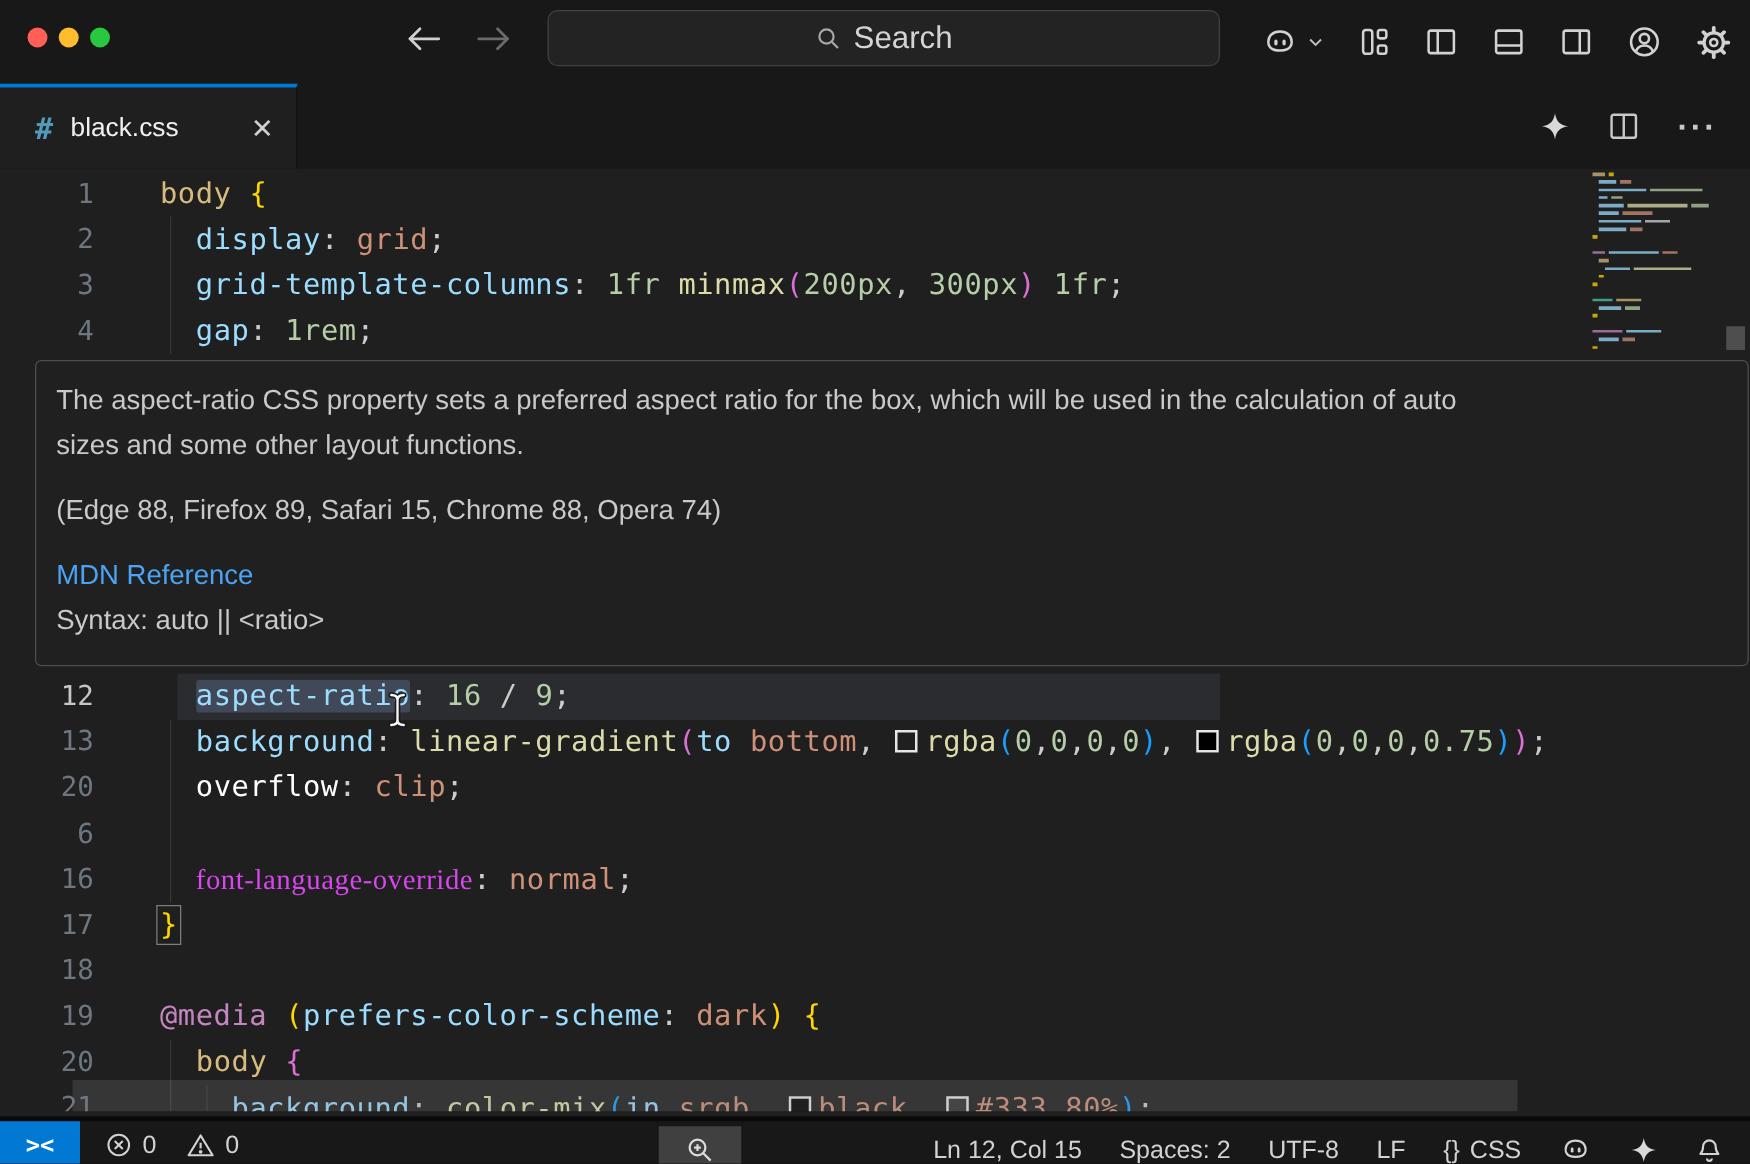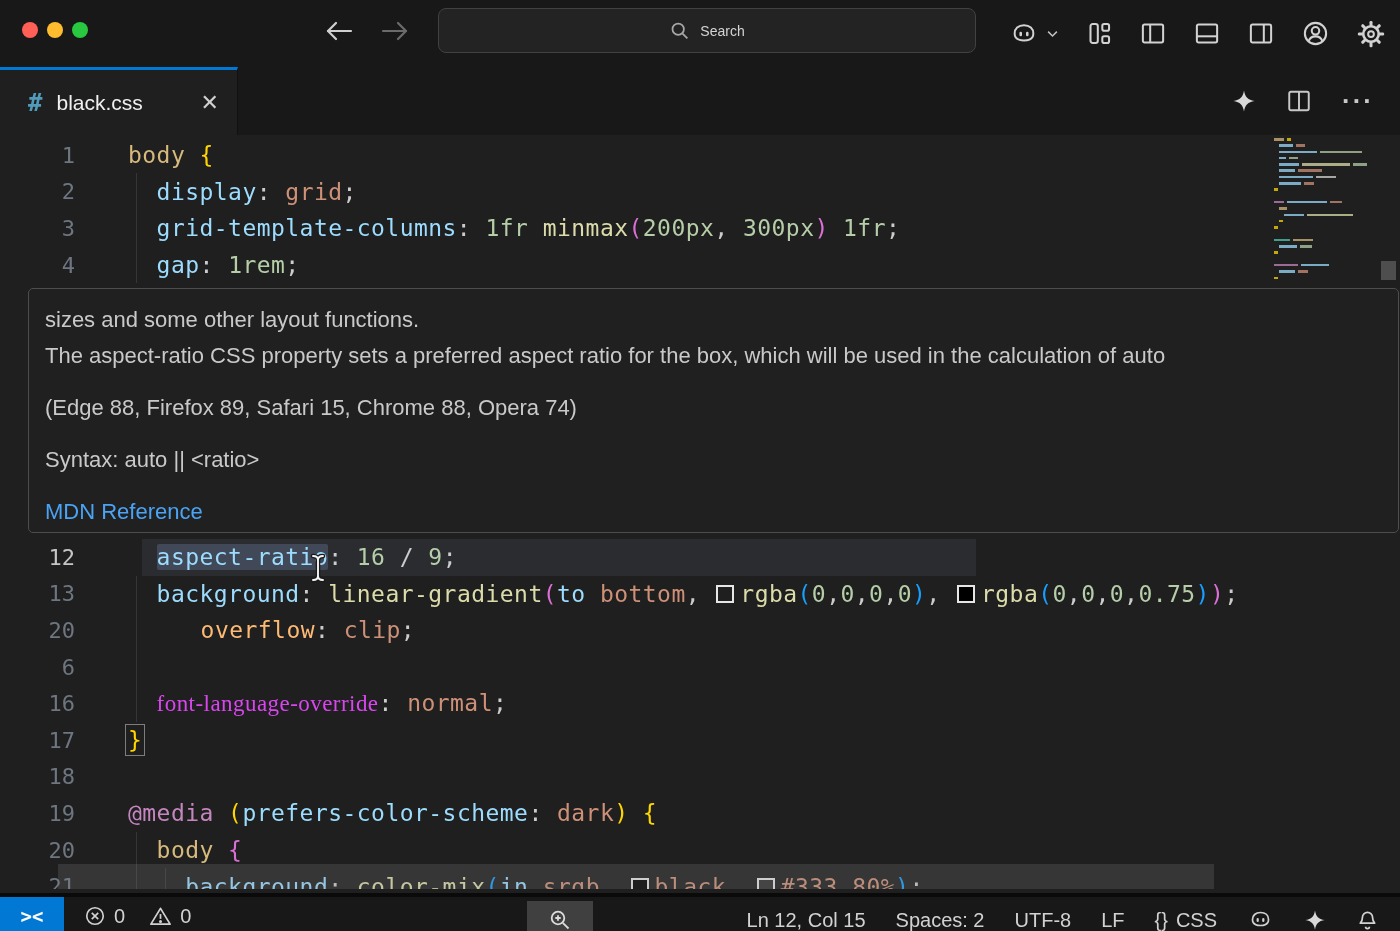--- a/index.html
+++ b/index.html
@@ -7,21 +7,21 @@
        font-family:"Liberation Sans",sans-serif;color:#d4d4d4;}
   
   .titlebar{position:absolute;left:0;top:0;width:1400px;height:67px;background:#181818;}
   .lights{position:absolute;left:22px;top:22px;display:flex;gap:9px;}
   .light{width:16px;height:16px;border-radius:50%;}
   .navs{position:absolute;left:322px;top:14px;display:flex;gap:22px;}
   .navbtn{width:34px;height:34px;display:flex;align-items:center;justify-content:center;}
   .search{position:absolute;left:438px;top:8px;width:538px;height:45px;box-sizing:border-box;
           border:1px solid #414141;border-radius:8px;background:#232323;
           display:flex;align-items:center;justify-content:center;gap:10px;}
-  .search span{font-size:14px;color:#d4d4d4;}
+  .search span{font-size:25px;color:#d4d4d4;}
   .tb-icons{position:absolute;right:14px;top:0;height:67px;display:flex;align-items:center;gap:26px;}
   .ico{display:flex;align-items:center;justify-content:center;}
   
   .tabstrip{position:absolute;left:0;top:67px;width:1400px;height:68px;background:#181818;}
   .tab{position:absolute;left:0;top:0;width:238px;height:68px;background:#1f1f1f;
        border-top:3px solid #0078d4;border-right:1px solid #111;box-sizing:border-box;
        display:flex;align-items:center;padding-left:28px;gap:14px;}
   .tab .hash{font-size:24px;font-weight:bold;color:#519aba;font-family:"DejaVu Sans Mono",monospace;}
   .tab .lbl{font-size:21px;color:#f0f0f0;}
   .tab .close{margin-left:auto;margin-right:18px;font-size:22px;color:#d0d0d0;}
@@ -197,21 +197,21 @@
 
     <div class="codeblock" id="code-top" style="top:2px">
         <div class="row"><span class="gut">1</span><span class="code"><span style="color: rgb(215, 186, 125);">body </span><span style="color: rgb(255, 215, 0);">{</span></span></div>
         <div class="row"><span class="gut">2</span><span class="code"><span>  </span><span style="color: rgb(156, 220, 254);">display</span><span style="color: rgb(204, 204, 204);">:</span><span> </span><span style="color: rgb(206, 145, 120);">grid</span><span style="color: rgb(204, 204, 204);">;</span></span></div>
         <div class="row"><span class="gut">3</span><span class="code"><span>  </span><span style="color: rgb(156, 220, 254);">grid-template-columns</span><span style="color: rgb(204, 204, 204);">:</span><span> </span><span style="color: rgb(181, 206, 168);">1fr</span><span> </span><span style="color: rgb(220, 220, 170);">minmax</span><span style="color: rgb(218, 112, 214);">(</span><span style="color: rgb(181, 206, 168);">200px</span><span style="color: rgb(204, 204, 204);">,</span><span> </span><span style="color: rgb(181, 206, 168);">300px</span><span style="color: rgb(218, 112, 214);">)</span><span> </span><span style="color: rgb(181, 206, 168);">1fr</span><span style="color: rgb(204, 204, 204);">;</span></span></div>
         <div class="row"><span class="gut">4</span><span class="code"><span>  </span><span style="color: rgb(156, 220, 254);">gap</span><span style="color: rgb(204, 204, 204);">:</span><span> </span><span style="color: rgb(181, 206, 168);">1rem</span><span style="color: rgb(204, 204, 204);">;</span></span></div>
       </div>
     <div class="codeblock" id="code-bottom" style="top:404px">
         <div class="row cur"><span class="gut on">12</span><span class="code"><span>  </span><span class="word-hl" style="color: rgb(156, 220, 254);">aspect-ratio</span><span style="color: rgb(204, 204, 204);">:</span><span> </span><span style="color: rgb(181, 206, 168);">16</span><span style="color: rgb(204, 204, 204);"> / </span><span style="color: rgb(181, 206, 168);">9</span><span style="color: rgb(204, 204, 204);">;</span></span></div>
         <div class="row"><span class="gut">13</span><span class="code"><span>  </span><span style="color: rgb(156, 220, 254);">background</span><span style="color: rgb(204, 204, 204);">:</span><span> </span><span style="color: rgb(220, 220, 170);">linear-gradient</span><span style="color: rgb(218, 112, 214);">(</span><span style="color: rgb(156, 220, 254);">to</span><span> </span><span style="color: rgb(206, 145, 120);">bottom</span><span style="color: rgb(204, 204, 204);">,</span><span> </span><span class="swatch" style="background: transparent;"></span><span style="color: rgb(220, 220, 170);">rgba</span><span style="color: rgb(23, 159, 255);">(</span><span style="color: rgb(181, 206, 168);">0</span><span style="color: rgb(204, 204, 204);">,</span><span style="color: rgb(181, 206, 168);">0</span><span style="color: rgb(204, 204, 204);">,</span><span style="color: rgb(181, 206, 168);">0</span><span style="color: rgb(204, 204, 204);">,</span><span style="color: rgb(181, 206, 168);">0</span><span style="color: rgb(23, 159, 255);">)</span><span style="color: rgb(204, 204, 204);">,</span><span> </span><span class="swatch" style="background: rgb(0, 0, 0);"></span><span style="color: rgb(220, 220, 170);">rgba</span><span style="color: rgb(23, 159, 255);">(</span><span style="color: rgb(181, 206, 168);">0</span><span style="color: rgb(204, 204, 204);">,</span><span style="color: rgb(181, 206, 168);">0</span><span style="color: rgb(204, 204, 204);">,</span><span style="color: rgb(181, 206, 168);">0</span><span style="color: rgb(204, 204, 204);">,</span><span style="color: rgb(181, 206, 168);">0.75</span><span style="color: rgb(23, 159, 255);">)</span><span style="color: rgb(218, 112, 214);">)</span><span style="color: rgb(204, 204, 204);">;</span></span></div>
-        <div class="row"><span class="gut">20</span><span class="code"><span>  </span><span style="color: #fdba74; margin-left: 44px;">overflow</span><span style="color: rgb(204, 204, 204);">:</span><span> </span><span style="color: rgb(206, 145, 120);">clip</span><span style="color: rgb(204, 204, 204);">;</span></span></div>
+        <div class="row"><span class="gut">20</span><span class="code"><span>  </span><span style="color: #ffffff;">overflow</span><span style="color: rgb(204, 204, 204);">:</span><span> </span><span style="color: rgb(206, 145, 120);">clip</span><span style="color: rgb(204, 204, 204);">;</span></span></div>
         <div class="row"><span class="gut">6</span></div>
         <div class="row"><span class="gut">16</span><span class="code"><span>  </span><span style="color: #d946ef; font-family: Liberation Serif, serif;">font-language-override</span><span style="color: rgb(204, 204, 204);">:</span><span> </span><span style="color: rgb(206, 145, 120);">normal</span><span style="color: rgb(204, 204, 204);">;</span></span></div>
         <div class="row"><span class="gut">17</span><span class="code"><span class="brkt" style="color: rgb(255, 215, 0);">}</span></span></div>
         <div class="row"><span class="gut">18</span><span class="code"></span></div>
         <div class="row"><span class="gut">19</span><span class="code"><span style="color: rgb(197, 134, 192);">@media</span><span> </span><span style="color: rgb(255, 215, 0);">(</span><span style="color: rgb(156, 220, 254);">prefers-color-scheme</span><span style="color: rgb(204, 204, 204);">:</span><span> </span><span style="color: rgb(206, 145, 120);">dark</span><span style="color: rgb(255, 215, 0);">)</span><span> </span><span style="color: rgb(255, 215, 0);">{</span></span></div>
         <div class="row"><span class="gut">20</span><span class="code"><span>  </span><span style="color: rgb(215, 186, 125);">body </span><span style="color: rgb(218, 112, 214);">{</span></span></div>
         <div class="row"><span class="gut">21</span><span class="code"><span>    </span><span style="color: rgb(156, 220, 254);">background</span><span style="color: rgb(204, 204, 204);">:</span><span> </span><span style="color: rgb(220, 220, 170);">color-mix</span><span style="color: rgb(23, 159, 255);">(</span><span style="color: rgb(156, 220, 254);">in</span><span> </span><span style="color: rgb(206, 145, 120);">srgb</span><span style="color: rgb(204, 204, 204);">,</span><span> </span><span class="swatch" style="background: rgb(0, 0, 0);"></span><span style="color: rgb(206, 145, 120);">black</span><span style="color: rgb(204, 204, 204);">,</span><span> </span><span class="swatch" style="background: rgb(51, 51, 51);"></span><span style="color: rgb(206, 145, 120);">#333</span><span> </span><span style="color: rgb(206, 145, 120);">80%</span><span style="color: rgb(23, 159, 255);">)</span><span style="color: rgb(204, 204, 204);">;</span></span></div>
       </div>
 
     <div class="minimap" id="minimap">
@@ -293,26 +293,26 @@
         </div>
         <div class="mrow" style="margin-left: 2px;">
           <span class="mseg" style="width: 4px; background: rgb(255, 215, 0);"></span>
         </div>
       </div>
     <div class="vslider"></div>
     <div class="hband"></div>
 
     <div class="tooltip">
       <p class="para">
+        <span class="blk">The aspect-ratio CSS property sets a preferred aspect ratio for the box, which will be used in the calculation of auto</span>
         <span class="blk">sizes and some other layout functions.</span>
-        <span class="blk">The aspect-ratio CSS property sets a preferred aspect ratio for the box, which will be used in the calculation of auto</span>
       </p>
       <p class="para">(Edge 88, Firefox 89, Safari 15, Chrome 88, Opera 74)</p>
+      <p class="para" style="margin-bottom:0"><a href="#">MDN Reference</a></p>
       <p class="para">Syntax: auto || &lt;ratio&gt;</p>
-      <p class="para" style="margin-bottom:0"><a href="#">MDN Reference</a></p>
     </div>
 
     <div class="cursor">
       <svg width="20" height="30" viewBox="0 0 20 30">
         <g stroke="#1a1a1a" stroke-width="4.5" fill="none" stroke-linecap="round">
           <path d="M5 3q5 0 5 4 0-4 5-4M10 7v16M5 27q5 0 5-4 0 4 5 4"></path>
         </g>
         <g stroke="#f5f5f5" stroke-width="1.9" fill="none" stroke-linecap="round">
           <path d="M5 3q5 0 5 4 0-4 5-4M10 7v16M5 27q5 0 5-4 0 4 5 4"></path>
         </g>

